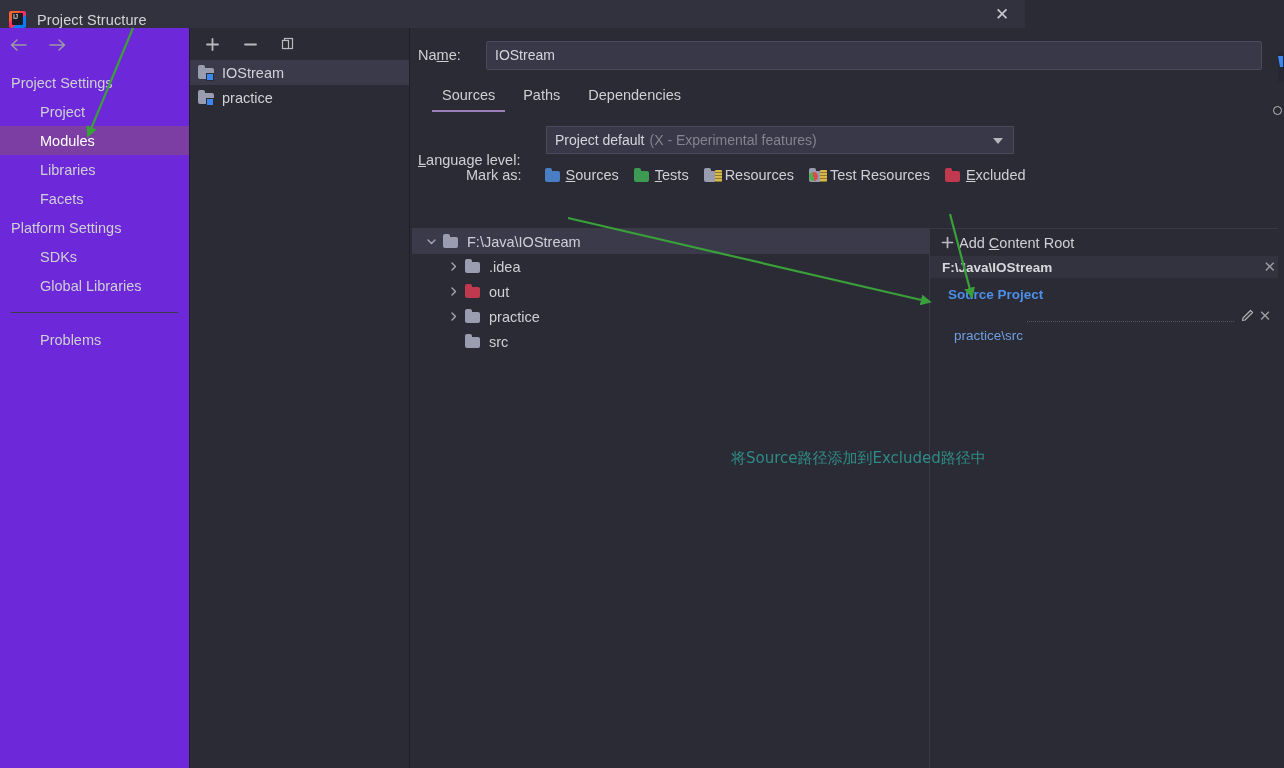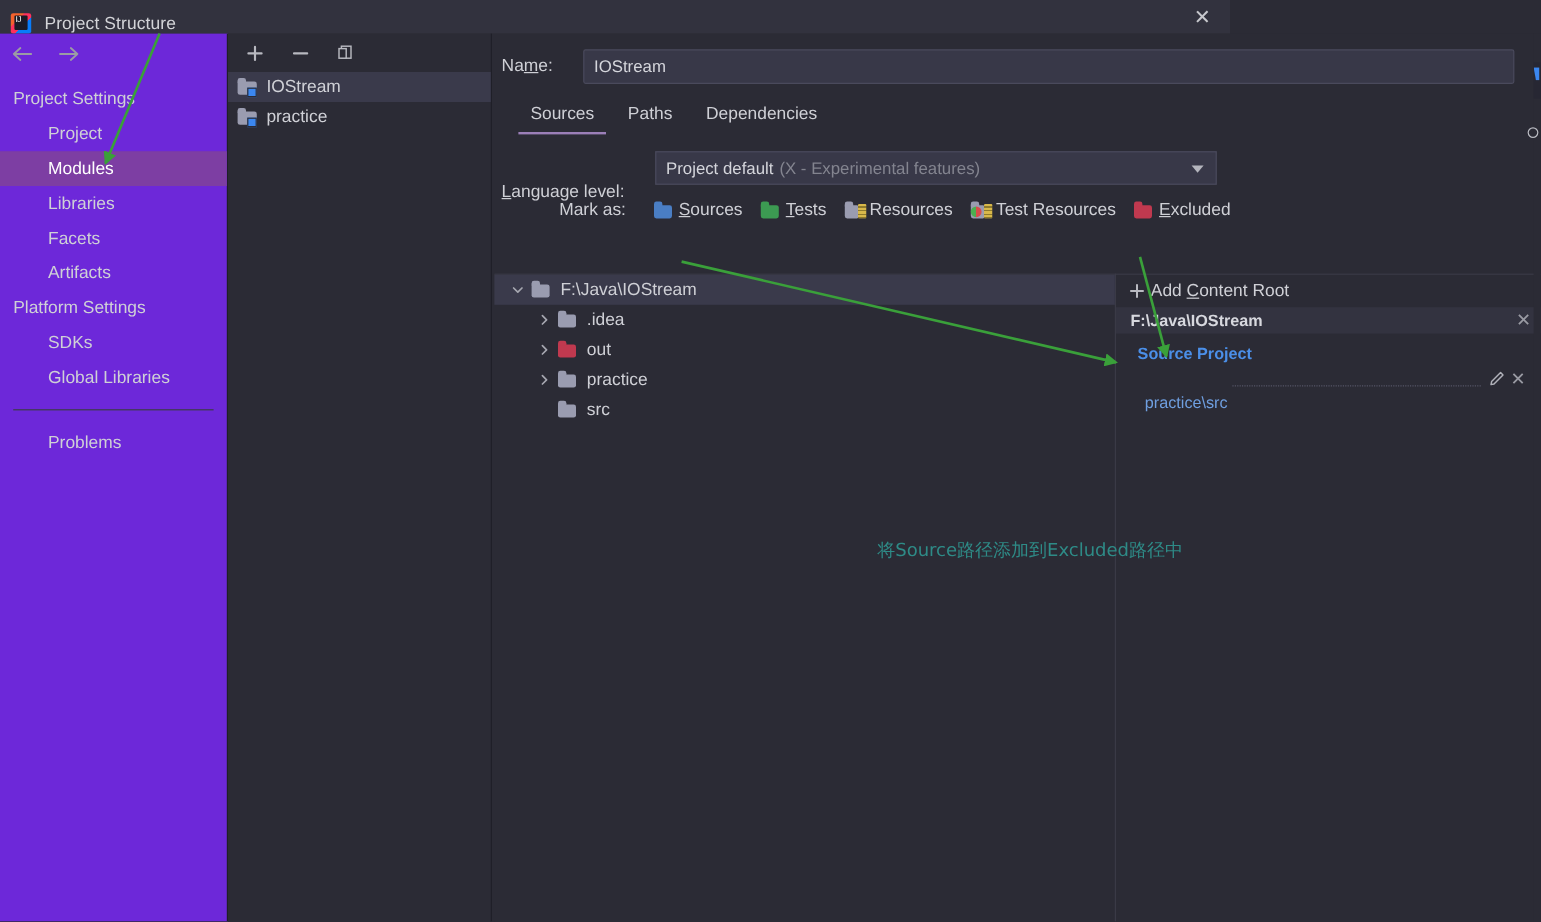--- a/index.html
+++ b/index.html
@@ -231,23 +231,20 @@
         </div>
       <div class="side-item child selected">
           <span>Modules</span>
         </div>
       <div class="side-item child">
           <span>Libraries</span>
         </div>
       <div class="side-item child">
           <span>Facets</span>
         </div>
-      <div class="side-item child">
-          <span>Artifacts</span>
-        </div>
       <div class="side-item group">
           <span>Platform Settings</span>
         </div>
       <div class="side-item child">
           <span>SDKs</span>
         </div>
       <div class="side-item child">
           <span>Global Libraries</span>
         </div>
       <div class="side-sep"></div>

